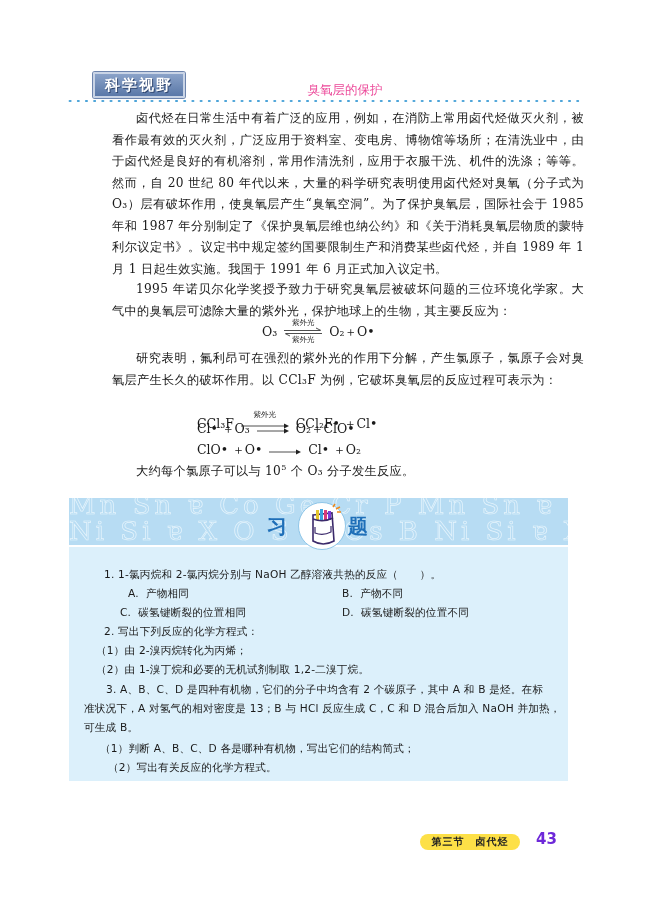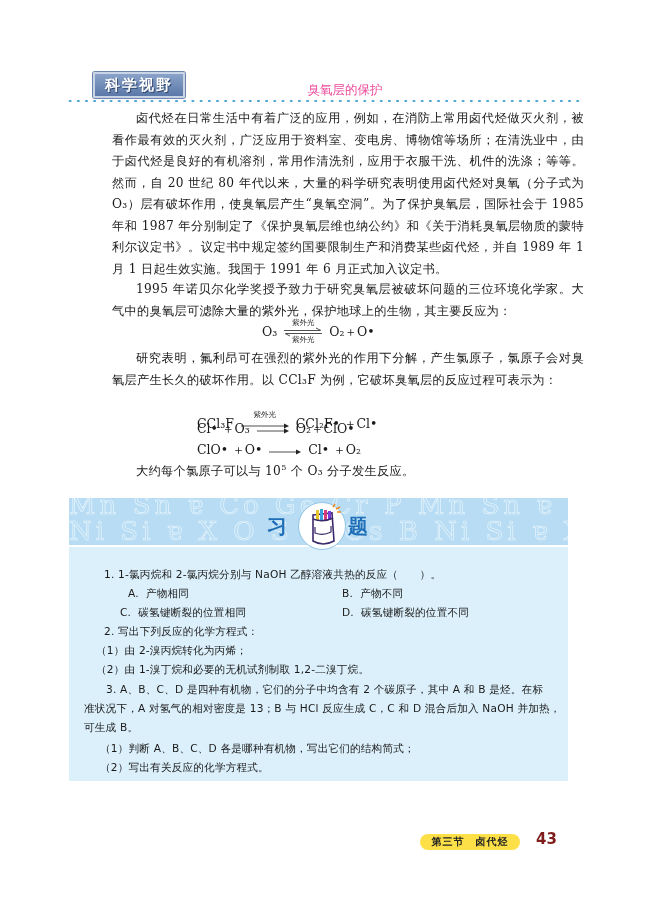--- a/index.html
+++ b/index.html
@@ -65,21 +65,21 @@
   }
   .ex-line { position:absolute; white-space:nowrap; }
   .footer-pill {
     position:absolute; left:420px; top:834px; width:100px; height:16px;
     background:#fde047; border-radius:8px;
     font-family:"DejaVu Sans", sans-serif; font-size:10px; font-weight:bold;
     color:#222; line-height:16px; text-align:center; letter-spacing:1px;
   }
   .page-num {
     position:absolute; left:536px; top:830px; font-family:"DejaVu Sans", sans-serif;
-    font-size:15px; font-weight:bold; color:#7f1d1d;
+    font-size:15px; font-weight:bold; color:#6d28d9;
   }
 </style>
 </head>
 <body>
 
 <div class="sx-badge">科学视野</div>
 <div class="sx-title">臭氧层的保护</div>
 <div class="dots"></div>
 
 <div class="para" style="top:108px;">
@@ -191,17 +191,17 @@
   <div class="ex-line" style="left:8px; top:0;">2. 写出下列反应的化学方程式：</div>
   <div class="ex-line" style="left:0; top:19px;">（1）由 2-溴丙烷转化为丙烯；</div>
   <div class="ex-line" style="left:0; top:38px;">（2）由 1-溴丁烷和必要的无机试剂制取 1,2-二溴丁烷。</div>
 </div>
 
 <div class="ex-text" style="top:680px;">
   <div class="ex-line" style="left:10px; top:0;">3. A、B、C、D 是四种有机物，它们的分子中均含有 2 个碳原子，其中 A 和 B 是烃。在标</div>
   <div class="ex-line" style="left:-12px; top:19px;">准状况下，A 对氢气的相对密度是 13；B 与 HCl 反应生成 C，C 和 D 混合后加入 NaOH 并加热，</div>
   <div class="ex-line" style="left:-12px; top:38px;">可生成 B。</div>
   <div class="ex-line" style="left:4px; top:59px;">（1）判断 A、B、C、D 各是哪种有机物，写出它们的结构简式；</div>
-  <div class="ex-line" style="left:4px; top:78px;">（2）写出有关反应的化学方程式。</div>
+  <div class="ex-line" style="left:12px; top:78px;">（2）写出有关反应的化学方程式。</div>
 </div>
 
 <div class="footer-pill">第三节　卤代烃</div>
 <div class="page-num">43</div>
 
 </body></html>

